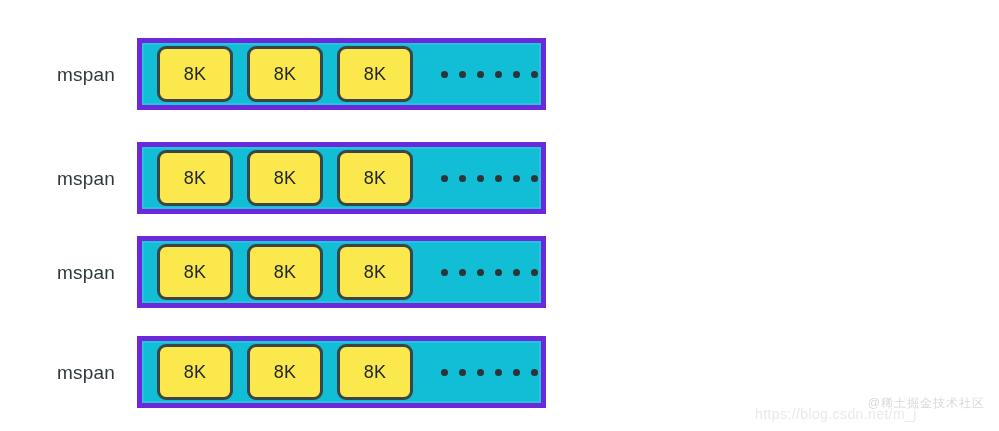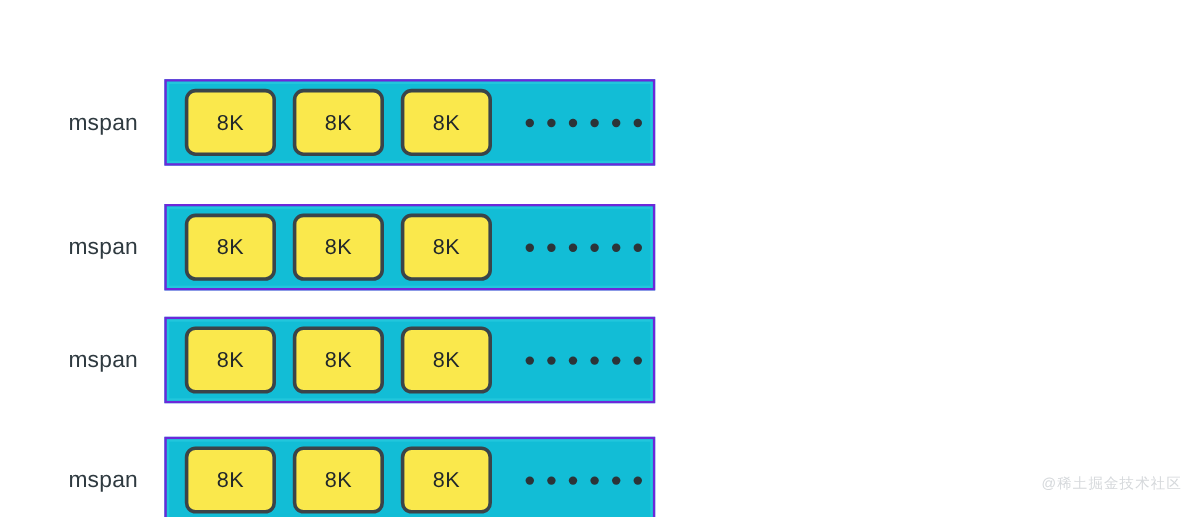--- a/index.html
+++ b/index.html
@@ -11,21 +11,20 @@
     height: 431px;
     background: #ffffff;
     font-family: "Liberation Sans", "DejaVu Sans", sans-serif;
     overflow: hidden;
     position: relative;
   }
 
   #diagram {
     position: absolute;
     inset: 0;
-    margin-top: 28px;
   }
 
   
   .span-row {
     position: absolute;
     left: 0;
     width: 999px;
     height: 72px;
     display: flex;
     align-items: center;
@@ -44,21 +43,21 @@
   }
 
   
   .span-bar {
     position: absolute;
     left: 137px;
     width: 409px;
     height: 100%;
     box-sizing: border-box;
     background: #12bdd6;
-    border: 2px solid #6d28d9;
+    border: 5px solid #6d28d9;
     display: flex;
     align-items: center;
     padding-left: 15px;
     overflow: hidden;
   }
   
   .span-bar::before {
     content: "";
     position: absolute;
     left: 0; top: 0; right: 0; bottom: 0;
@@ -208,16 +207,17 @@
         <span class="dot"></span>
         <span class="dot"></span>
         <span class="dot"></span>
         <span class="dot"></span>
         <span class="dot"></span>
       </div>
     </div>
   </div>
 
   <div id="watermark">
+    <div class="wm-url">https://blog.csdn.net/m_j</div>
     <div class="wm-brand">@稀土掘金技术社区</div>
   </div>
 
 </div>
 
 </body></html>

